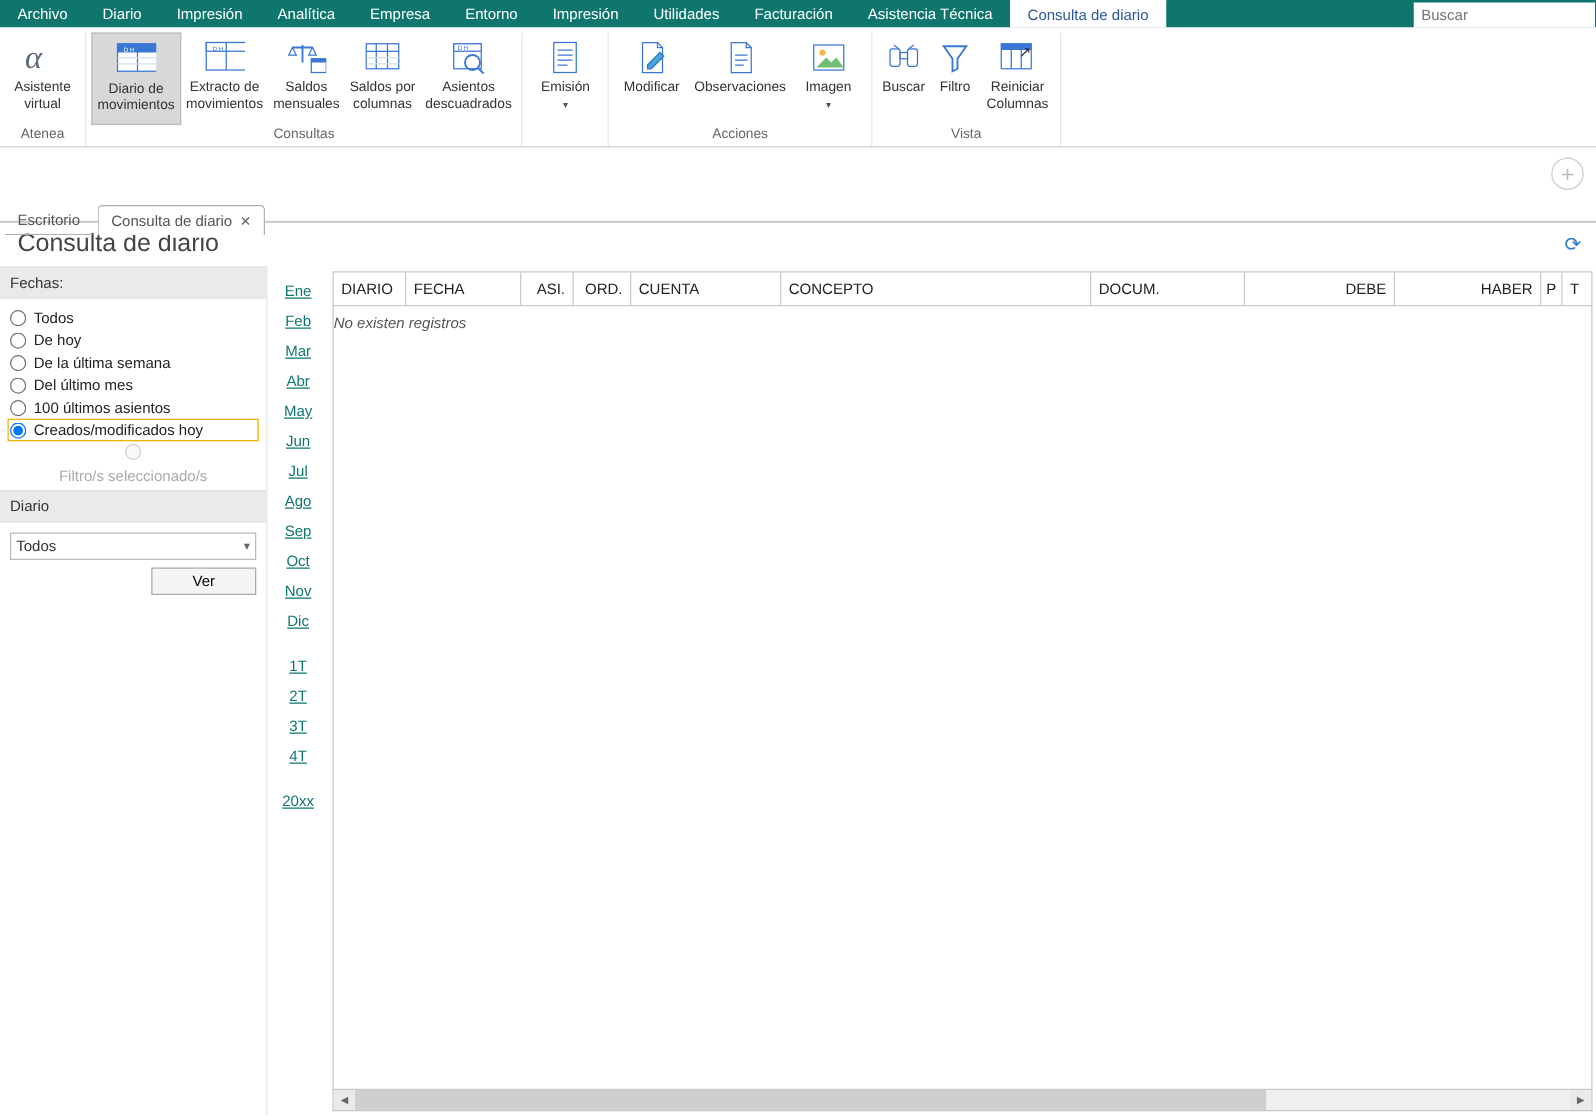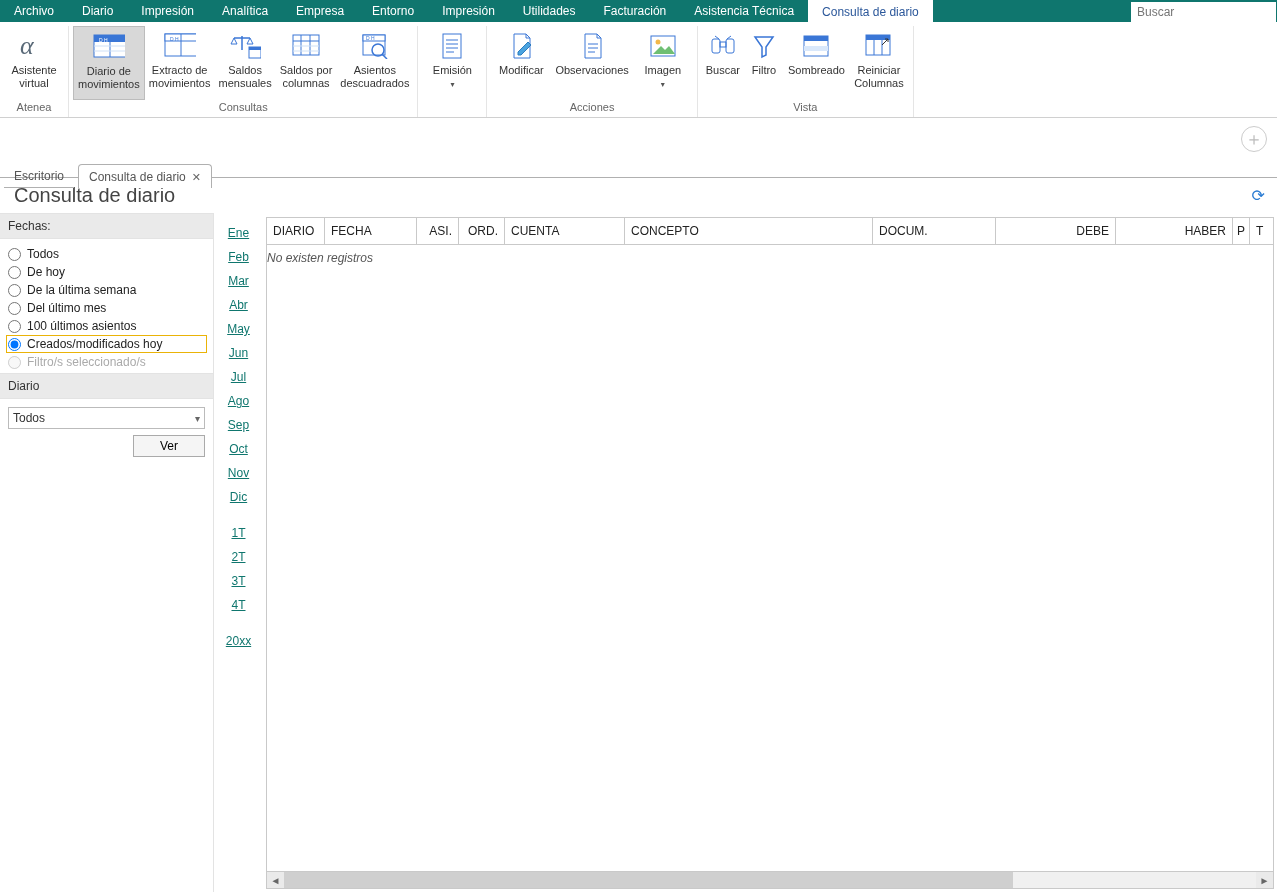--- a/index.html
+++ b/index.html
@@ -157,34 +157,34 @@
     border-top:1px solid #e3e3e3;
     border-bottom:1px solid #e3e3e3;
   }
   .sidebar .radios { padding: 6px 6px 2px 6px; }
   .sidebar .radio-row {
     display: flex; align-items: center; gap: 6px;
     padding: 2px 2px; font-size: 12px; color: #222;
     cursor:pointer;
   }
   .sidebar .radio-row input { margin:0; }
-  .sidebar .radio-row.disabled { color:#aaa; }
+  .sidebar .radio-row.disabled { color:#aaa;flex-direction:column; }
   .sidebar .radio-row.highlighted { border:1px solid #eab308; padding:1px 1px;}
   .sidebar .combo {
     margin:8px 8px 6px 8px;
     border:1px solid #bbb;
     height:22px;
     display:flex;align-items:center;
     padding:0 4px;
     background:#fff;
     justify-content:space-between;
   }
   .sidebar .combo .caret { font-size:10px;color:#666;}
   .sidebar .ver-btn {
-    width:72px;height:22px;border:1px solid #aaa;background:#f5f5f5;
+    width:84px;height:22px;border:1px solid #aaa;background:#f5f5f5;
     margin-left:auto; margin-right:8px; margin-bottom:6px;
     display:flex;align-items:center;justify-content:center;cursor:pointer;font-size:12px;
   }
   .monthcol {
     width: 49px;
     border-right: 0px;
     padding-top:8px;
     text-align:center;
   }
   .monthcol div {
@@ -423,30 +423,20 @@
         </div>
         <div class="txt">Buscar</div>
       </div>
       <div class="ribbon-btn" style="min-width:38px">
         <div class="icon">
           <svg width="24" height="26">
               <path d="M3 4 H21 L14 14 V22 L10 24 V14 Z" fill="none" stroke="#3a76d6" stroke-width="1.5"></path>
             </svg>
         </div>
         <div class="txt">Filtro</div>
-      </div>
-      <div class="ribbon-btn">
-        <div class="icon">
-          <svg width="28" height="24">
-              <rect x="2" y="2" width="24" height="20" fill="#fff" stroke="#3a76d6"></rect>
-              <rect x="2" y="2" width="24" height="5" fill="#3a76d6"></rect>
-              <rect x="2" y="12" width="24" height="5" fill="#d9e8fb"></rect>
-            </svg>
-        </div>
-        <div class="txt">Sombreado</div>
       </div>
       <div class="ribbon-btn">
         <div class="icon">
           <svg width="30" height="26">
               <rect x="2" y="2" width="24" height="20" fill="#fff" stroke="#3a76d6"></rect>
               <line x1="10" y1="2" x2="10" y2="22" stroke="#3a76d6"></line>
               <line x1="18" y1="2" x2="18" y2="22" stroke="#3a76d6"></line>
               <rect x="2" y="2" width="24" height="5" fill="#3a76d6"></rect>
               <path d="M18 12 L24 6 M24 6 L21 6 M24 6 L24 9" stroke="#333" fill="none"></path>
             </svg>

